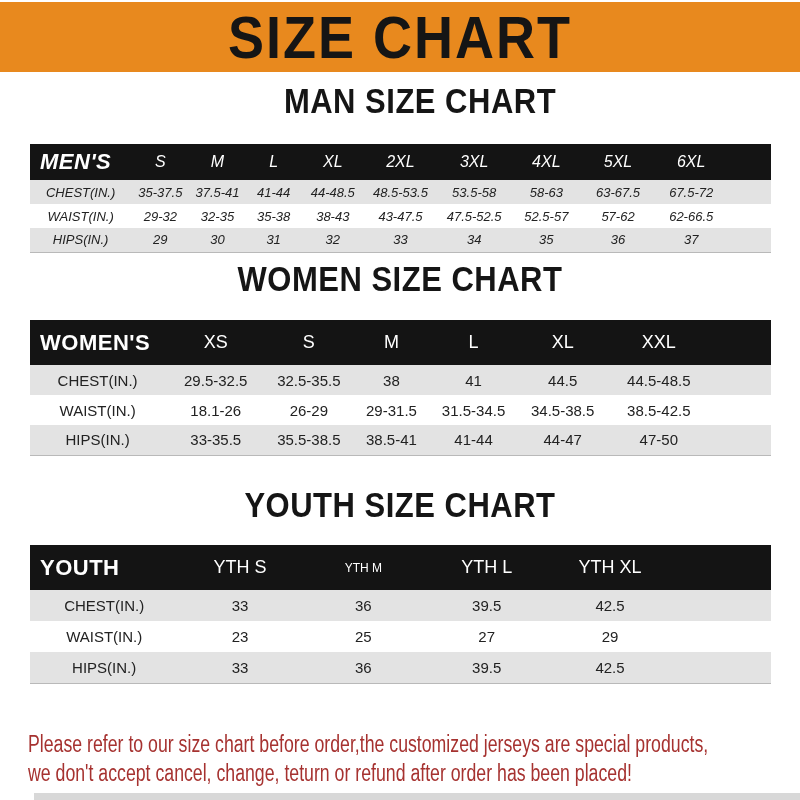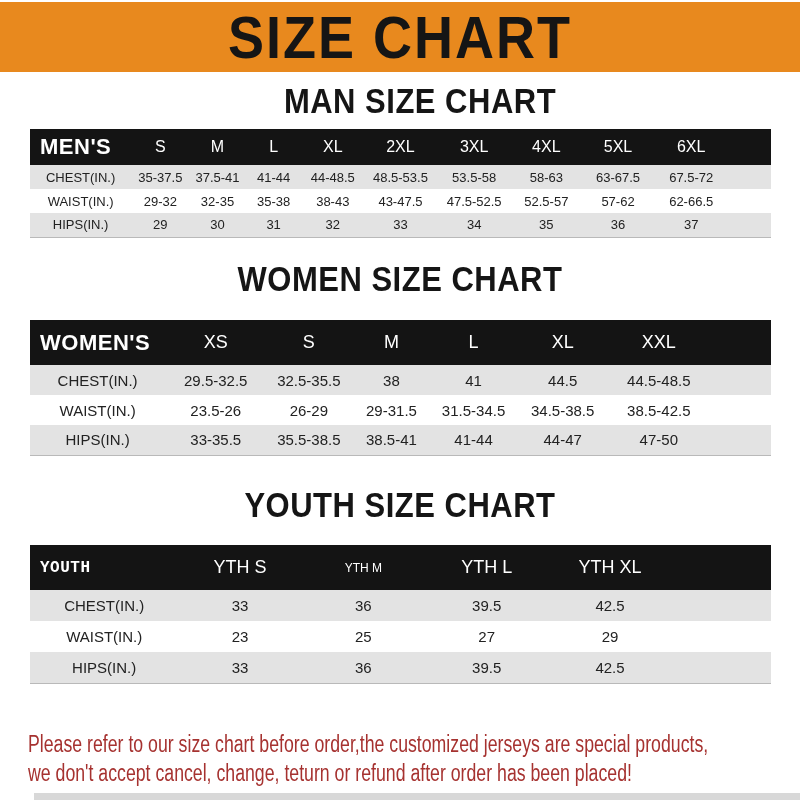--- a/index.html
+++ b/index.html
@@ -19,21 +19,21 @@
   .section-title{
     position:absolute;left:0;width:800px;text-align:center;
     font-weight:800;font-size:31px;color:#151515;letter-spacing:0.5px;
   }
   .section-title > span{display:inline-block;transform:scaleY(1.12);}
   .title-man{top:84px;padding-left:20px;}
   .title-women{top:262px;}
   .title-youth{top:488px;}
 
   .size-table-wrap{position:absolute;left:30px;width:741px;}
-  .wrap-man{top:129px;}
+  .wrap-man{top:144px;font-style:italic;}
   .wrap-women{top:320px;}
   .wrap-youth{top:545px;}
 
   table.size-table{
     border-collapse:collapse;table-layout:fixed;width:741px;
     border-bottom:1px solid #b9b9b9;
   }
   table.size-table th, table.size-table td{
     padding:0;text-align:center;overflow:hidden;white-space:nowrap;
   }
@@ -173,21 +173,21 @@
           <td style="font-size: 15px;">29.5-32.5</td>
           <td style="font-size: 15px;">32.5-35.5</td>
           <td style="font-size: 15px;">38</td>
           <td style="font-size: 15px;">41</td>
           <td style="font-size: 15px;">44.5</td>
           <td style="font-size: 15px;">44.5-48.5</td>
           <td></td>
         </tr>
         <tr style="height: 30px;">
           <td style="font-size: 15px;">WAIST(IN.)</td>
-          <td style="font-size: 15px;">23.5-26</td>
+          <td style="font-size: 15px;">18.1-26</td>
           <td style="font-size: 15px;">26-29</td>
           <td style="font-size: 15px;">29-31.5</td>
           <td style="font-size: 15px;">31.5-34.5</td>
           <td style="font-size: 15px;">34.5-38.5</td>
           <td style="font-size: 15px;">38.5-42.5</td>
           <td></td>
         </tr>
         <tr style="height: 30px;">
           <td style="font-size: 15px;">HIPS(IN.)</td>
           <td style="font-size: 15px;">33-35.5</td>
@@ -210,21 +210,21 @@
       <colgroup>
         <col style="width: 148px;">
         <col style="width: 123px;">
         <col style="width: 123px;">
         <col style="width: 123px;">
         <col style="width: 123px;">
         <col style="width: 99px;">
       </colgroup>
       <thead>
         <tr style="height: 45px;">
-          <th class="row-label" style="font-size: 16px; font-family: Liberation Mono, monospace;">YOUTH</th>
+          <th class="row-label" style="font-size: 22px;">YOUTH</th>
           <th style="font-size: 18px;">YTH S</th>
           <th style="font-size: 12px;">YTH M</th>
           <th style="font-size: 18px;">YTH L</th>
           <th style="font-size: 18px;">YTH XL</th>
           <th></th>
         </tr>
       </thead>
       <tbody>
         <tr style="height: 31px;">
           <td style="font-size: 15px;">CHEST(IN.)</td>

